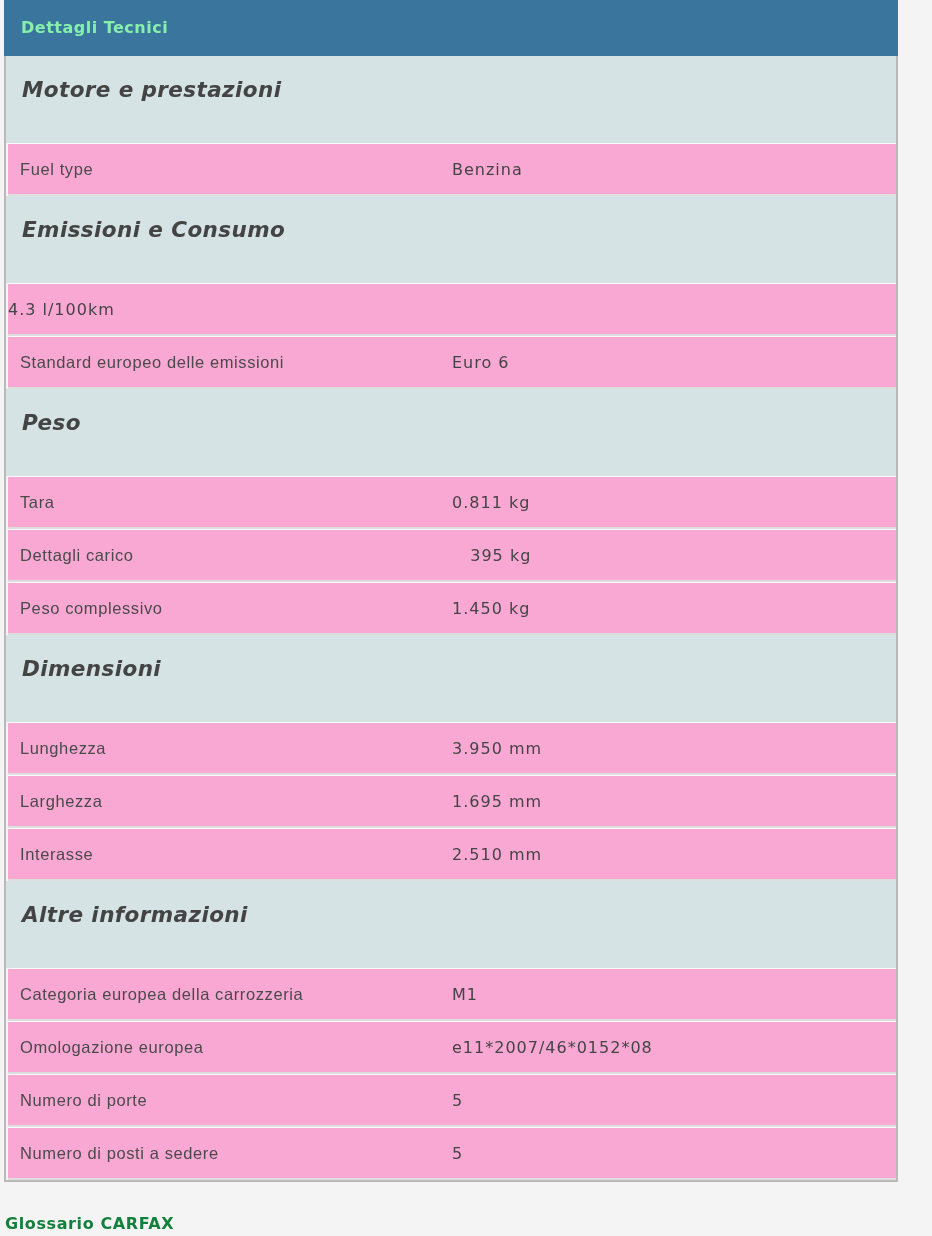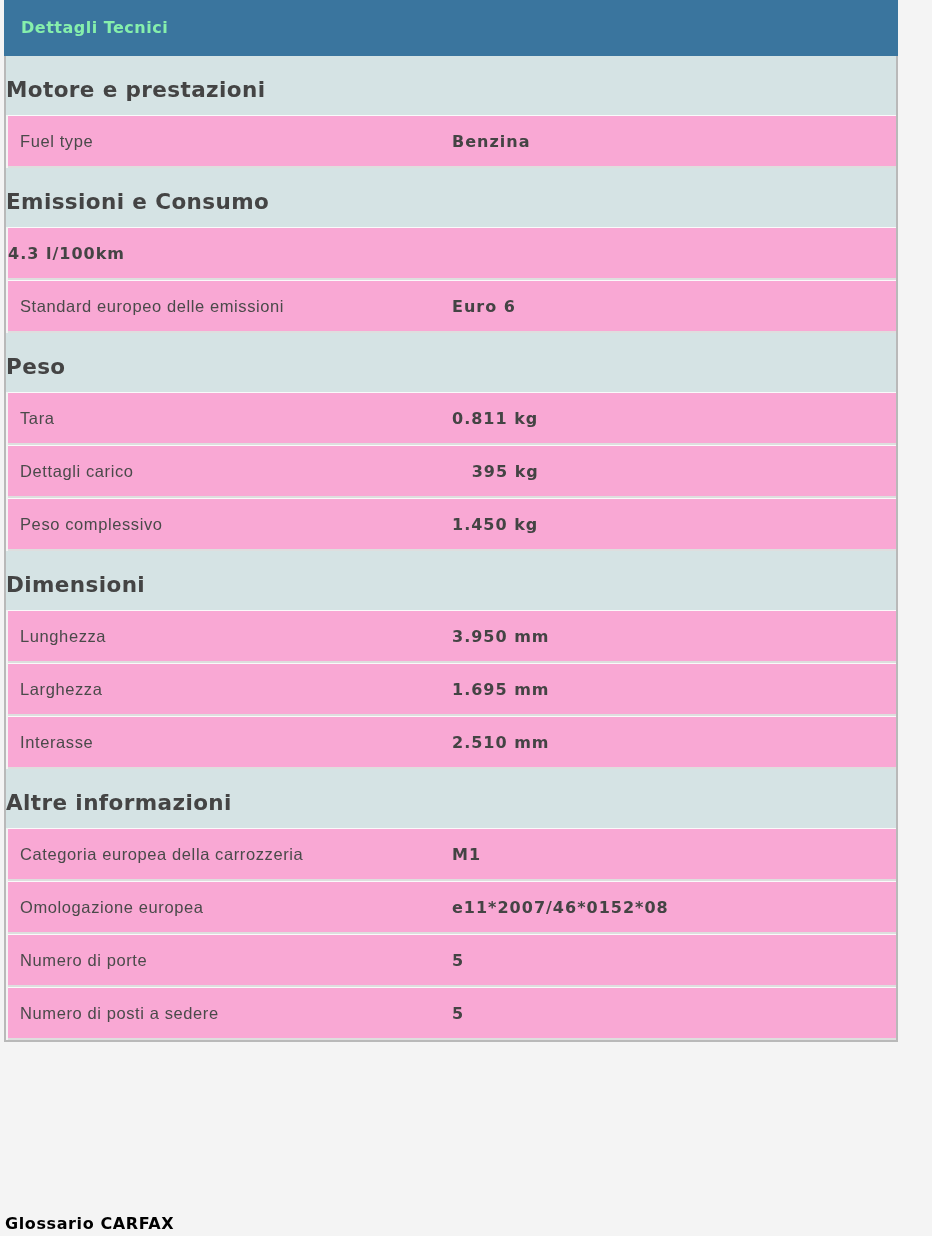--- a/index.html
+++ b/index.html
@@ -34,29 +34,31 @@
       box-sizing: border-box;
     }
     .panel-body {
       border-left: 2px solid #b9b9b9;
       border-right: 2px solid #b9b9b9;
       border-bottom: 2px solid #b9b9b9;
       background: #f4f4f4;
       padding: 0 0 0 0;
     }
     .section-title {
-      height: 59px;
+      height: 87px;
       background: #d5e3e4;
       font-family: "DejaVu Sans", sans-serif;
       font-weight: bold;
       font-size: 21.5px;
       letter-spacing: 0.4px;
       color: #444;
       line-height: 67px;
+      padding-left: 16px;
       box-sizing: border-box;
+      font-style: italic;
     }
     .row {
       display: flex;
       align-items: center;
       height: 53px;
       margin: 0 0 0 2px;
       background: #f9a8d4;
       border-top: 1px solid #fafafa;
       border-bottom: 2px solid #dedede;
       box-sizing: border-box;
@@ -68,35 +70,35 @@
       width: 444px;
       padding-left: 12px;
       box-sizing: border-box;
       font-family: "Liberation Sans", sans-serif;
       font-size: 16.5px;
       letter-spacing: 0.6px;
       color: #4a4a4a;
     }
     .row-value {
       font-family: "DejaVu Sans", sans-serif;
-      font-weight: bold;
+      font-weight: normal;
       font-size: 16px;
       letter-spacing: 1px;
       color: #444;
       white-space: pre;
     }
     .footer-link {
       position: absolute;
       left: 5px;
       top: 1214px;
       font-family: "DejaVu Sans", sans-serif;
       font-weight: bold;
       font-size: 16px;
       letter-spacing: 0.6px;
-      color: #000000;
+      color: #15803d;
     }
   </style>
 </head>
 <body>
 
 <div class="panel">
   <div class="panel-header">Dettagli Tecnici</div>
   <div class="panel-body">
 
     <div class="section">

